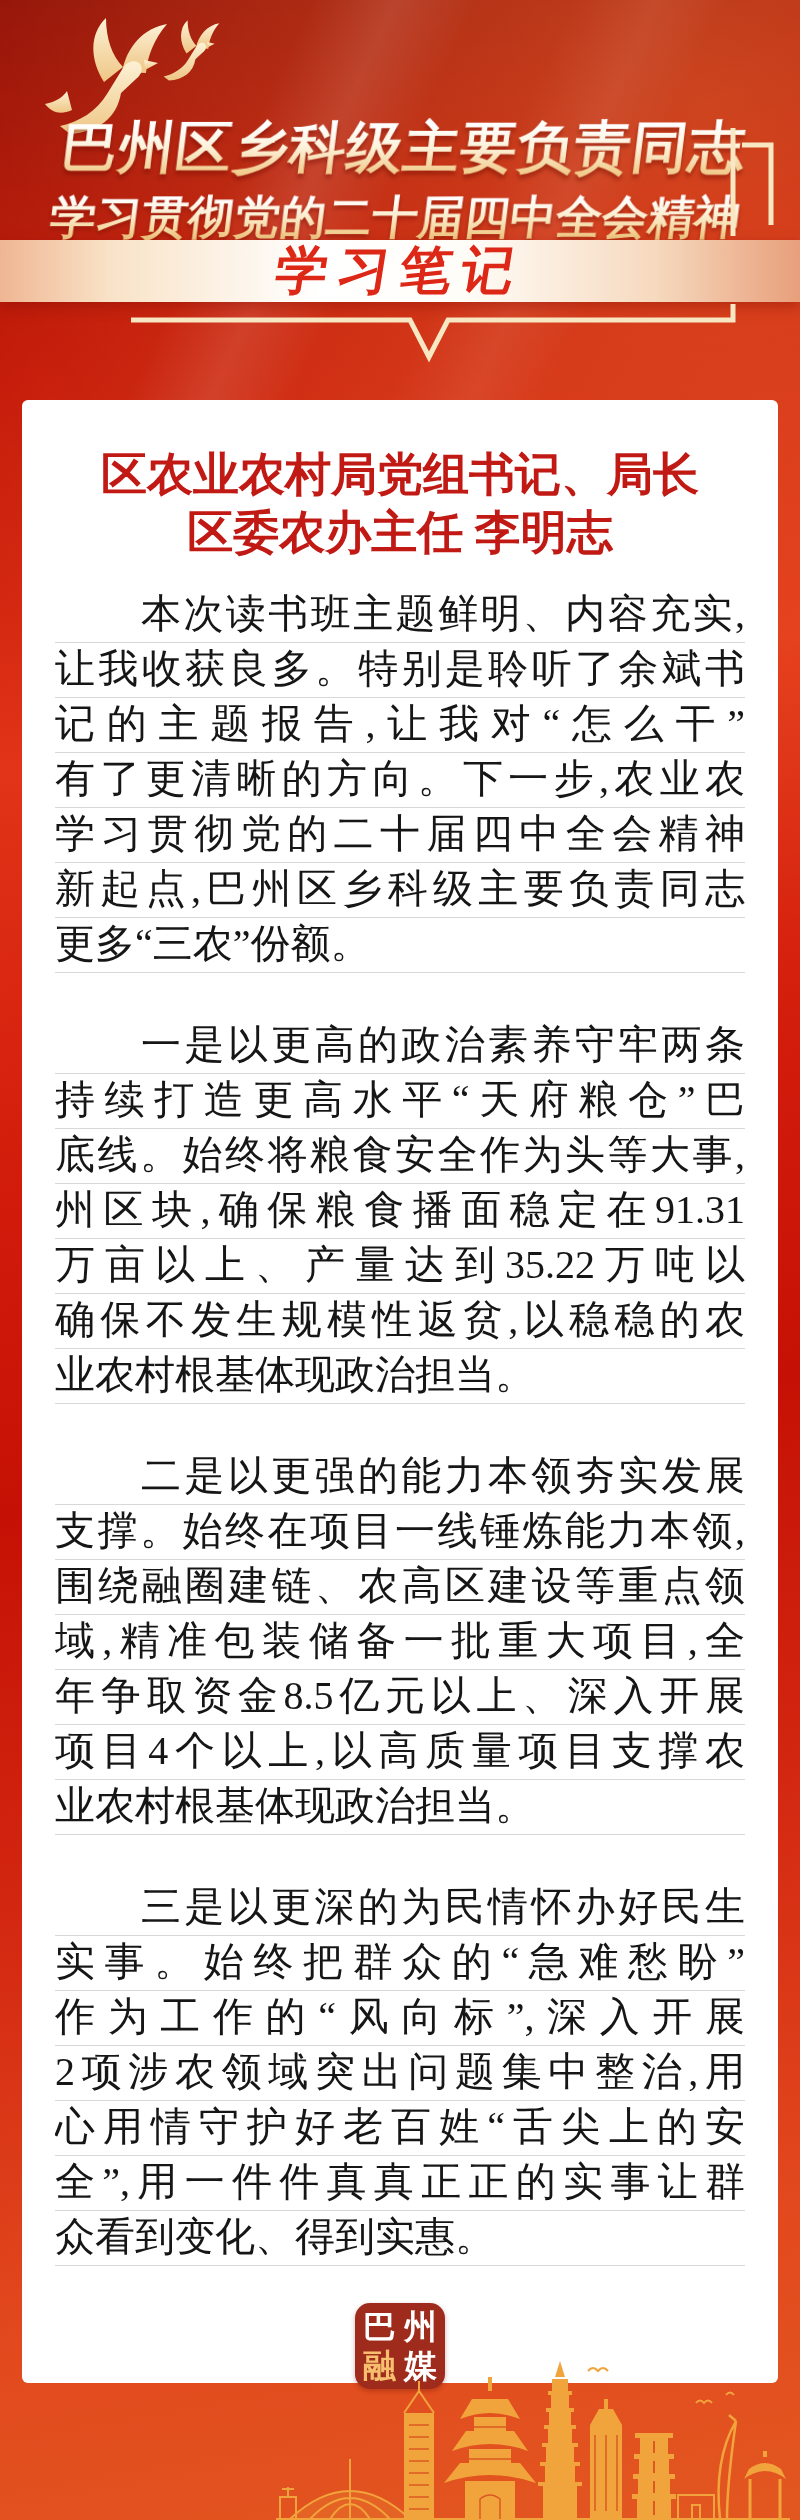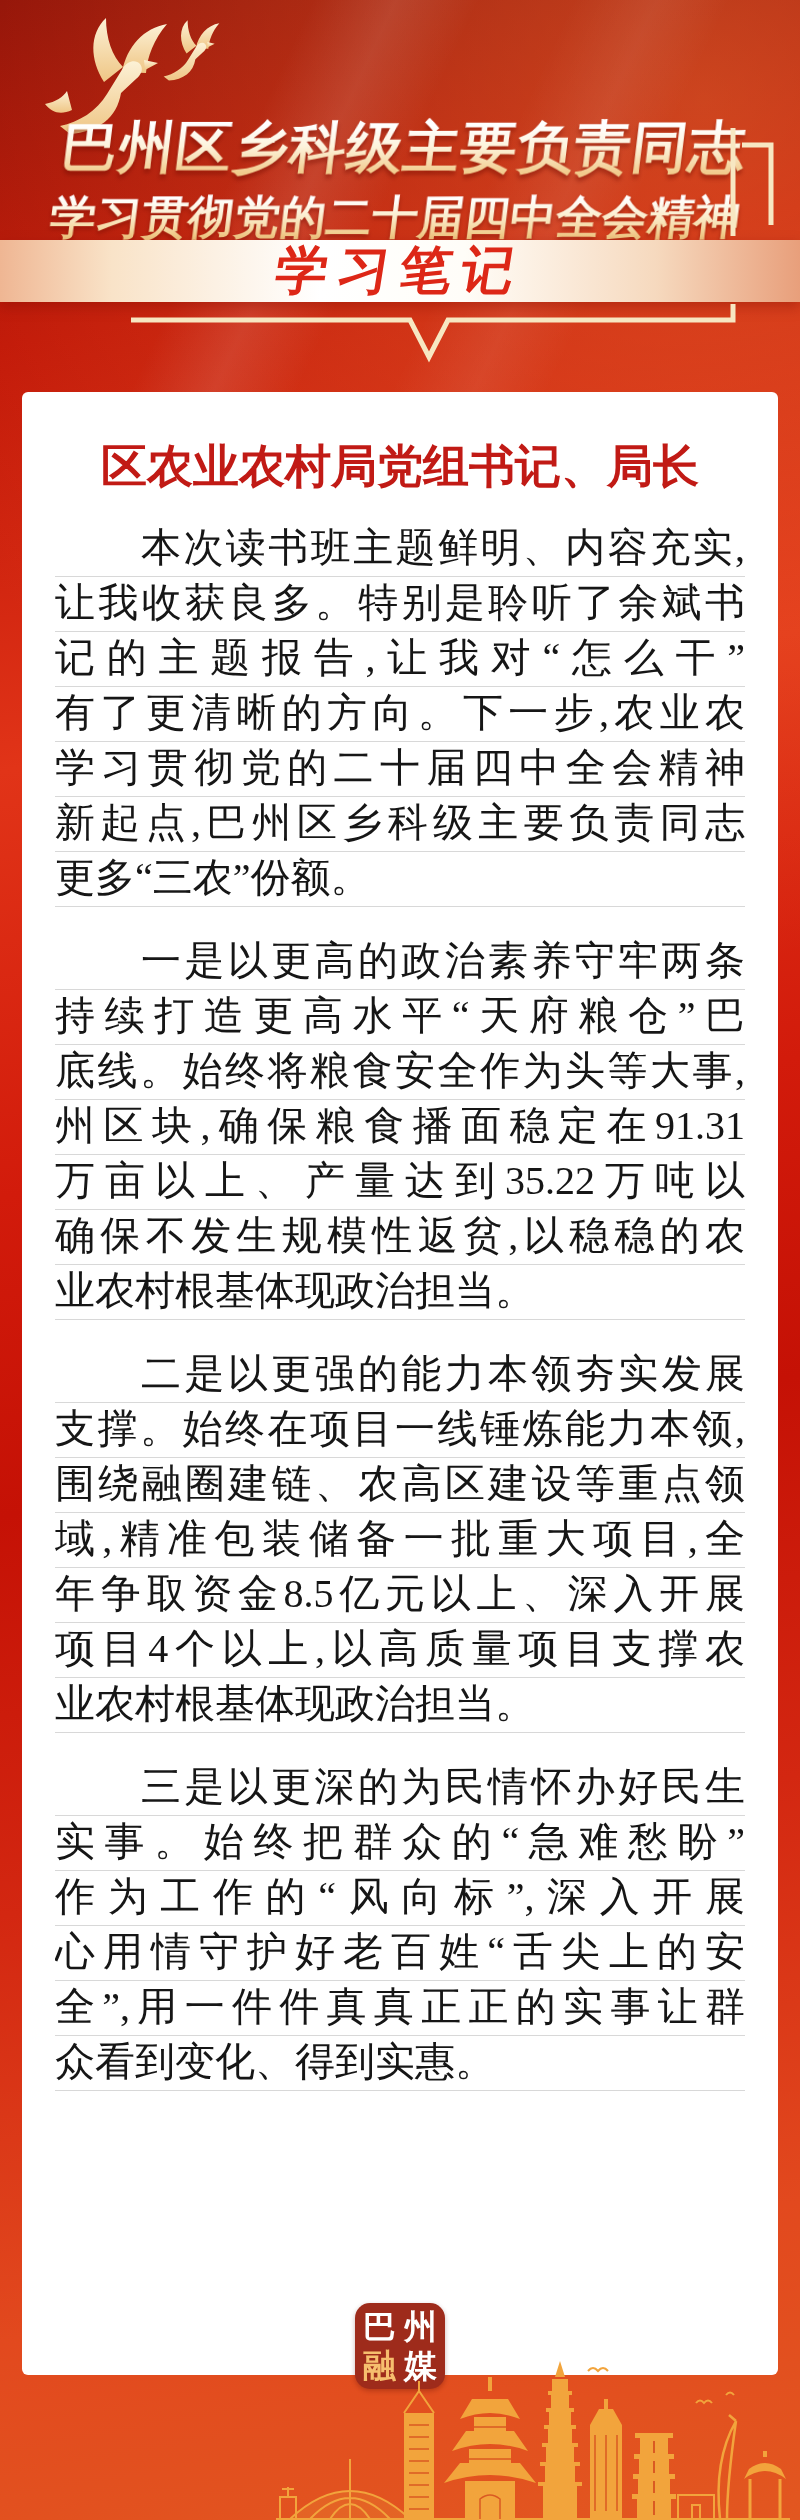--- a/index.html
+++ b/index.html
@@ -24,26 +24,26 @@
   .title-l2{font-size:46px;font-weight:900;line-height:58px;margin-top:4px;
     background:linear-gradient(180deg,#FFFFFF 18%,#FBECCB 50%,#F0C883 85%);
     -webkit-background-clip:text;background-clip:text;color:transparent;
     filter:drop-shadow(0 3px 2px rgba(110,8,0,.45));}
   .band{position:absolute;left:0;top:240px;width:800px;height:62px;
     background:linear-gradient(90deg,#EFB693 0%,#F9E3C8 14%,#FFFFFF 40%,#FFFDF8 58%,#F6D9BE 82%,#E89F7B 100%);
     box-shadow:0 5px 12px rgba(130,12,0,.38);
     display:flex;align-items:center;justify-content:center;}
   .band span{font-size:52px;font-weight:900;color:#DD2717;letter-spacing:10px;
     transform:skewX(-9deg);font-family:"Liberation Sans",sans-serif;}
-  .card{position:absolute;left:22px;top:392px;width:756px;height:1983px;
+  .card{position:absolute;left:22px;top:400px;width:756px;height:1983px;
     background:#FFFFFF;border-radius:6px;padding:46px 33px 0 33px;box-sizing:border-box;}
   .card-h{font-family:"Liberation Serif","DejaVu Serif",serif;font-weight:700;color:#C11A15;
     text-align:center;font-size:46px;line-height:58px;}
   .notebook{margin-top:26px;}
-  .para{margin-bottom:28px;}
+  .para{margin-bottom:46px;}
   .para:last-child{margin-bottom:8px;}
   .line{height:54px;line-height:52px;font-size:40px;color:#161616;overflow:hidden;
     border-bottom:1px solid #D8D8D8;
     font-family:"Liberation Serif","DejaVu Serif",serif;
     text-align:justify;text-align-last:justify;}
   .line.first{text-indent:2.15em;}
   .line.last{text-align-last:left;}
   .badge{position:absolute;left:355px;top:2303px;width:90px;height:86px;background:#9E2B1B;
     border-radius:15px;display:grid;grid-template-columns:1fr 1fr;grid-template-rows:1fr 1fr;
     align-items:center;justify-items:center;box-shadow:0 2px 5px rgba(80,10,0,.3);padding:4px;box-sizing:border-box;}
@@ -93,20 +93,21 @@
   <svg class="deco-lines" viewBox="0 0 800 500">
     <g stroke="#F7E7C2" stroke-width="5" fill="none">
       <path d="M742,145 H771 V225"></path>
       <path d="M733,128 V236"></path>
       <path d="M733,304 V320 H448 L429,357 L410,320 H131"></path>
     </g>
   </svg>
 
   <div class="card">
     <div class="card-h">区农业农村局党组书记、局长</div>
+    <div class="card-h">区委农办主任 李明志</div>
     <div class="notebook">
         <div class="para">
           <div class="line first">本次读书班主题鲜明、内容充实,</div>
           <div class="line">让我收获良多。特别是聆听了余斌书</div>
           <div class="line">记的主题报告,让我对“怎么干”</div>
           <div class="line">有了更清晰的方向。下一步,农业农</div>
           <div class="line">学习贯彻党的二十届四中全会精神</div>
           <div class="line">新起点,巴州区乡科级主要负责同志</div>
           <div class="line last">更多“三农”份额。</div>
         </div>
@@ -125,20 +126,21 @@
           <div class="line">围绕融圈建链、农高区建设等重点领</div>
           <div class="line">域,精准包装储备一批重大项目,全</div>
           <div class="line">年争取资金8.5亿元以上、深入开展</div>
           <div class="line">项目4个以上,以高质量项目支撑农</div>
           <div class="line last">业农村根基体现政治担当。</div>
         </div>
         <div class="para">
           <div class="line first">三是以更深的为民情怀办好民生</div>
           <div class="line">实事。始终把群众的“急难愁盼”</div>
           <div class="line">作为工作的“风向标”,深入开展</div>
+          <div class="line">2项涉农领域突出问题集中整治,用</div>
           <div class="line">心用情守护好老百姓“舌尖上的安</div>
           <div class="line">全”,用一件件真真正正的实事让群</div>
           <div class="line last">众看到变化、得到实惠。</div>
         </div>
       </div>
   </div>
 
   <div class="badge">
     <span>巴</span>
     <span>州</span>

